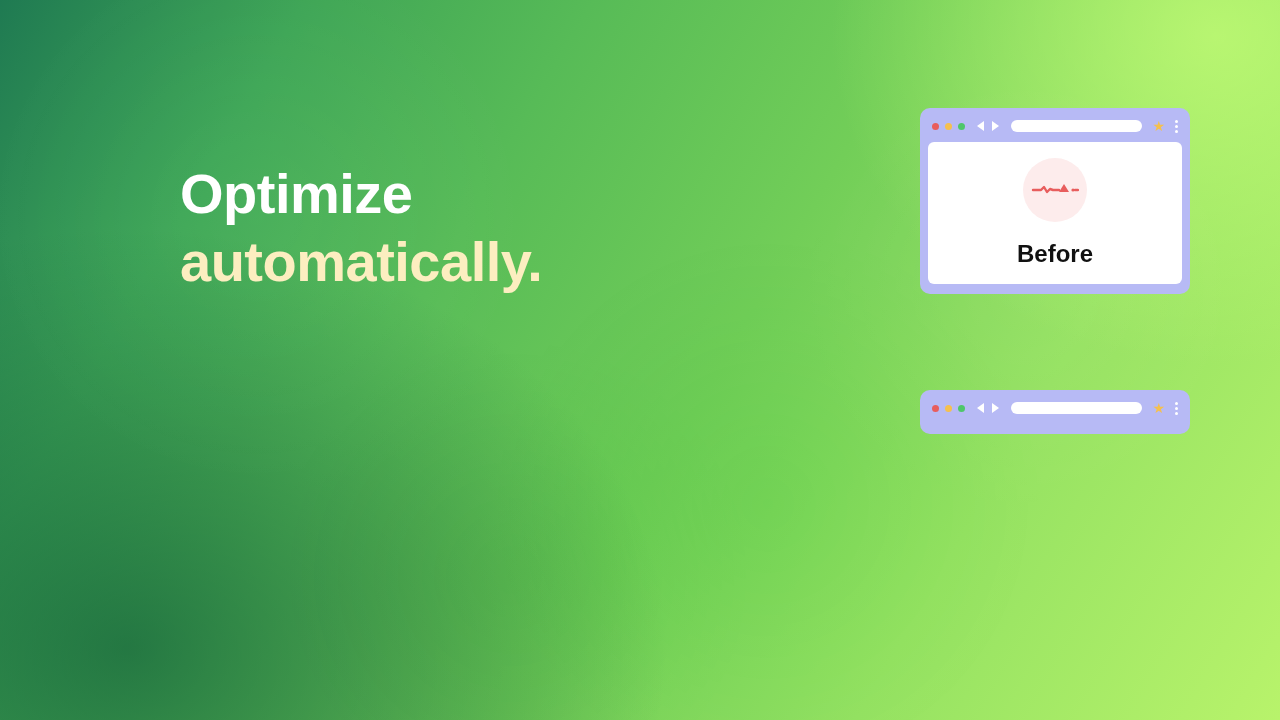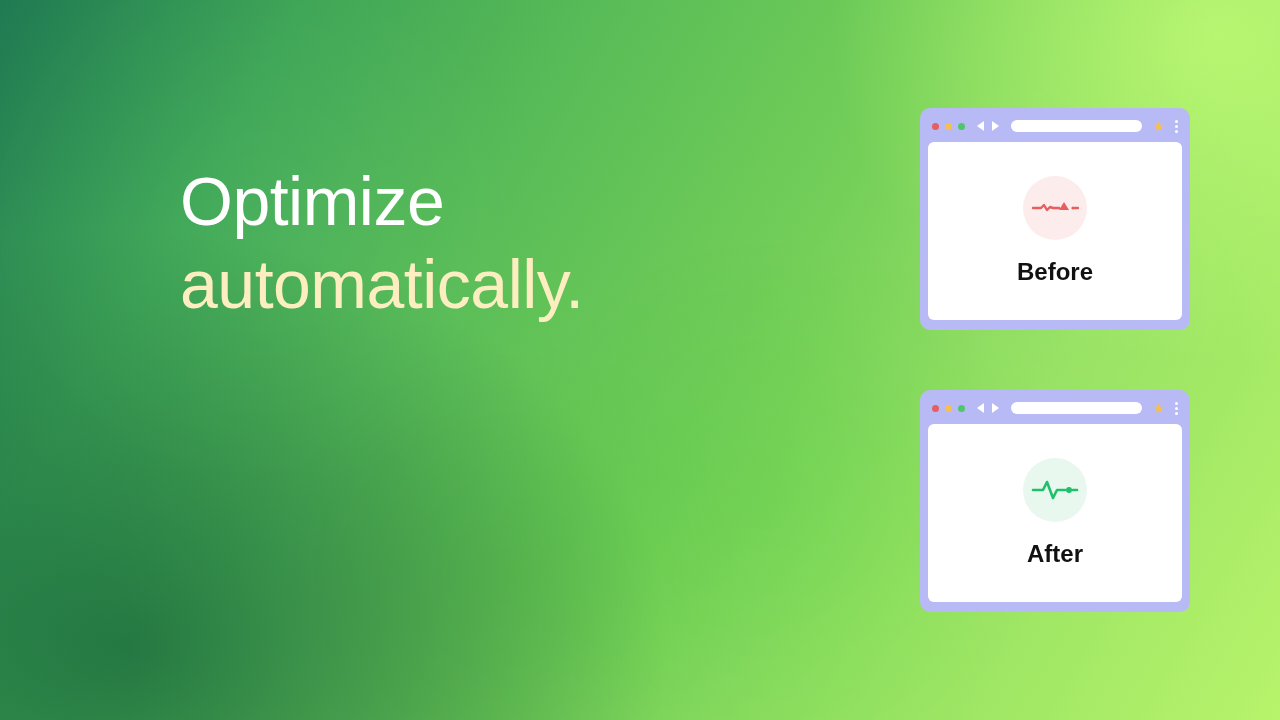--- a/index.html
+++ b/index.html
@@ -21,23 +21,23 @@
       radial-gradient(circle at 60% 70%, rgba(0,50,30,0.10), transparent 30%),
       radial-gradient(circle at 80% 40%, rgba(255,255,255,0.05), transparent 20%),
       radial-gradient(circle at 40% 80%, rgba(0,40,20,0.08), transparent 25%);
     mix-blend-mode: overlay;
   }
 
   .headline {
     position: absolute;
     left: 180px;
     top: 160px;
-    font-size: 68px;
+    font-size: 56px;
     line-height: 1.22;
-    font-weight: 400;
+    font-weight: 700;
     letter-spacing: -0.5px;
     color: #ffffff;
   }
   .headline .accent {
     color: #fceec0;
     text-align: right;
   }
 
   .card {
     position: absolute;
@@ -77,21 +77,21 @@
     color: #f5c04e;
     font-size: 14px;
     margin-left: 4px;
   }
   .kebab { display:flex; flex-direction:column; gap:2px; margin-left:4px; }
   .kebab span { width:3px; height:3px; background:#ffffff; border-radius:50%; }
 
   .viewport {
     background: #ffffff;
     border-radius: 6px;
-    height: 178px;
+    height: 142px;
     display: flex;
     flex-direction: column;
     align-items: center;
     justify-content: center;
     gap: 18px;
   }
 
   .signal-badge {
     width: 64px; height: 64px;
     border-radius: 50%;
@@ -153,25 +153,15 @@
       <span class="nav-tri left"></span>
       <span class="nav-tri right"></span>
       <span class="urlbar"></span>
       <span class="star">★</span>
       <span class="kebab">
           <span></span>
           <span></span>
           <span></span>
         </span>
     </div>
-    <div class="viewport">
-      <div class="signal-badge good">
-        <svg width="48" height="24" viewBox="0 0 48 24">
-          <path d="M2 12 L12 12 L16 4 L22 20 L26 12 L34 12" stroke="#1fbf6c" stroke-width="2.6" fill="none" stroke-linecap="round" stroke-linejoin="round"></path>
-          <circle cx="38" cy="12" r="3" fill="#1fbf6c"></circle>
-          <line x1="42" y1="12" x2="46" y2="12" stroke="#1fbf6c" stroke-width="2.6" stroke-linecap="round"></line>
-        </svg>
-      </div>
-      <div class="card-label">After</div>
-    </div>
   </div>
 
 </div>
 
 </body></html>

